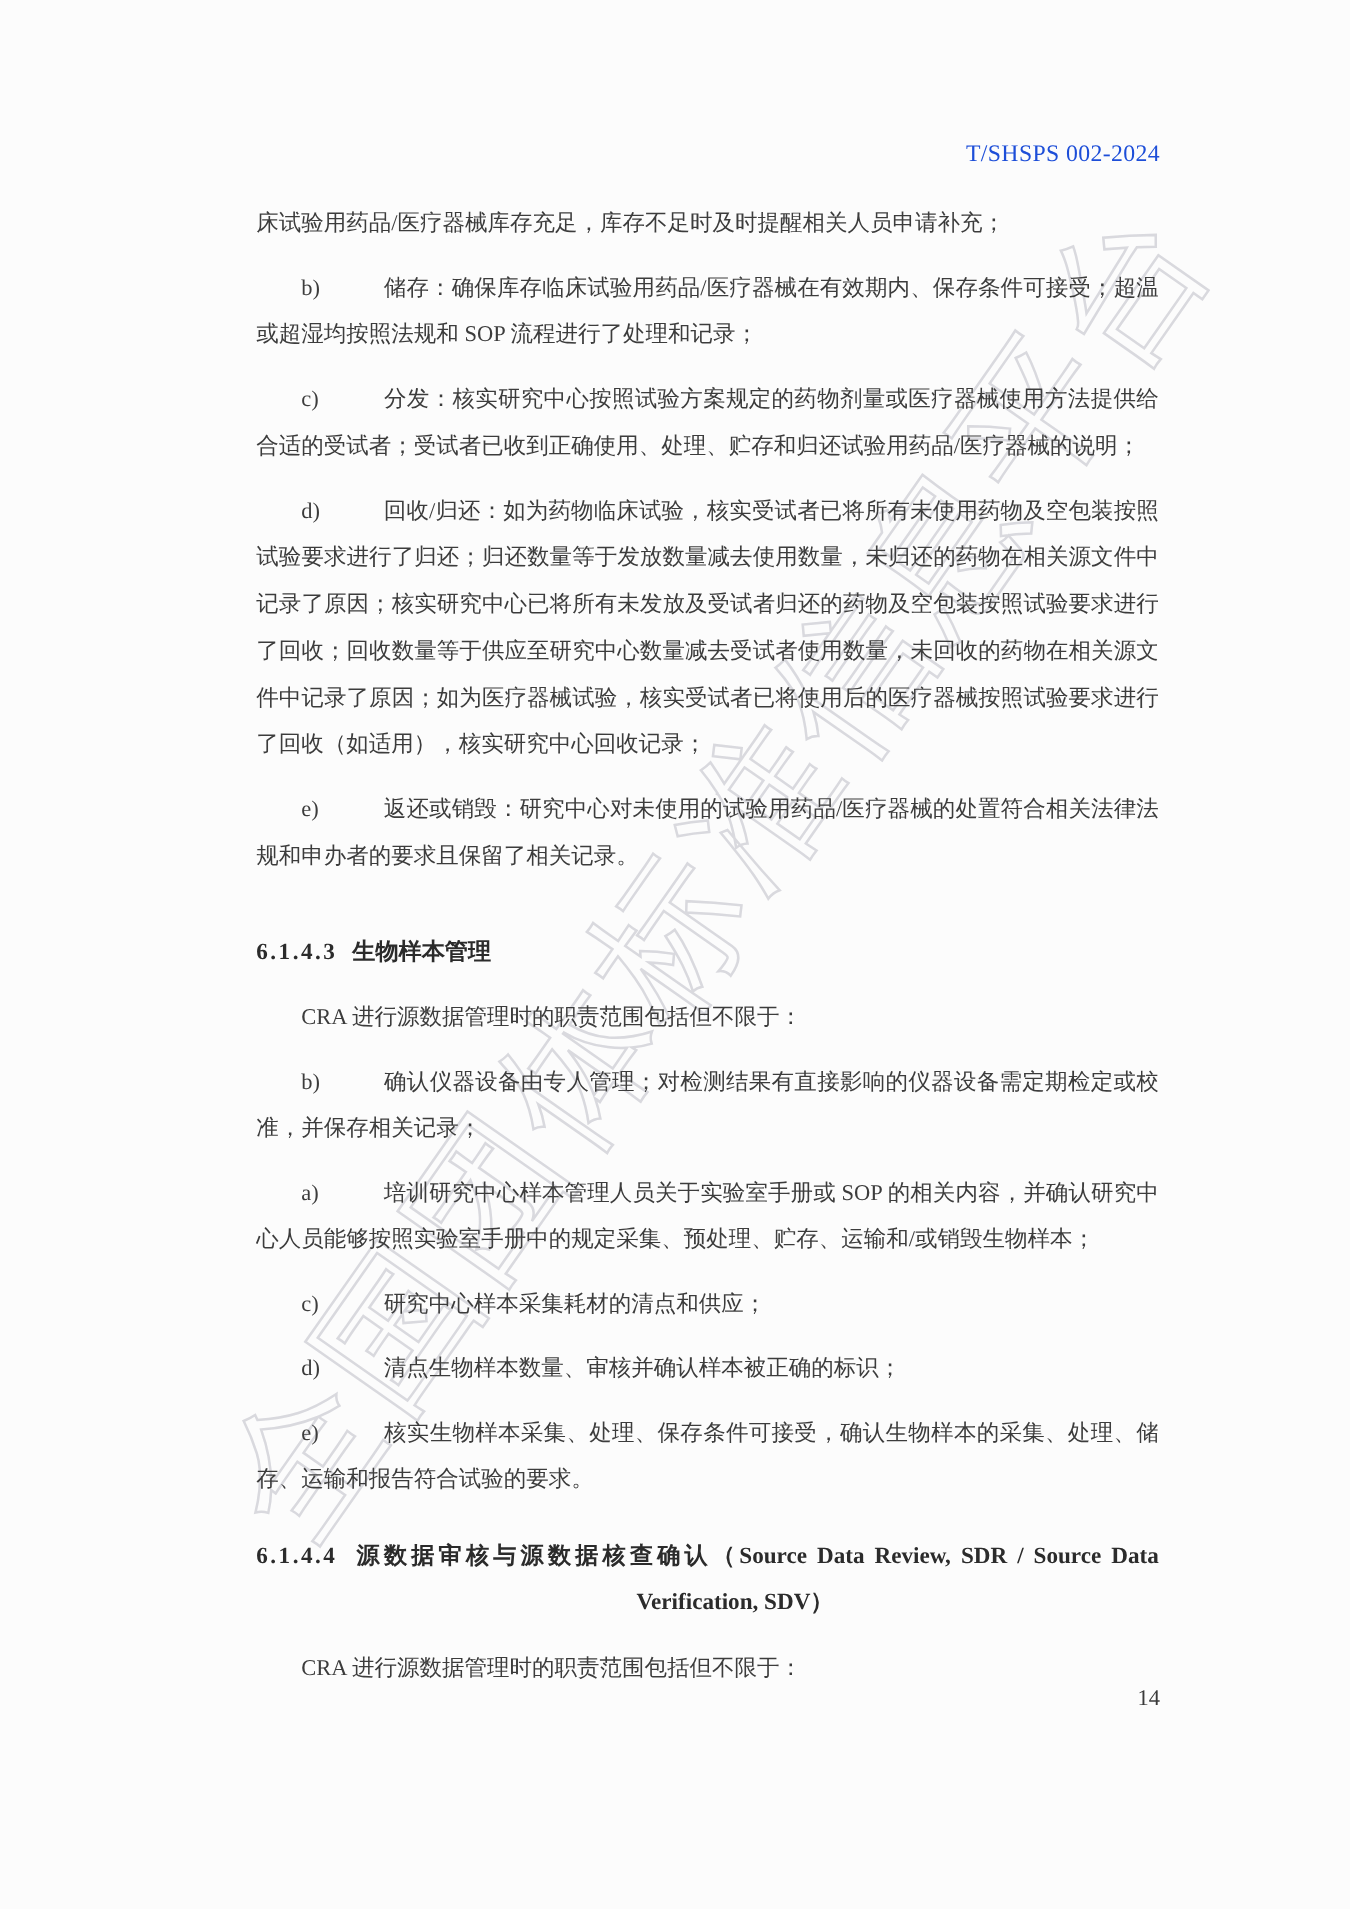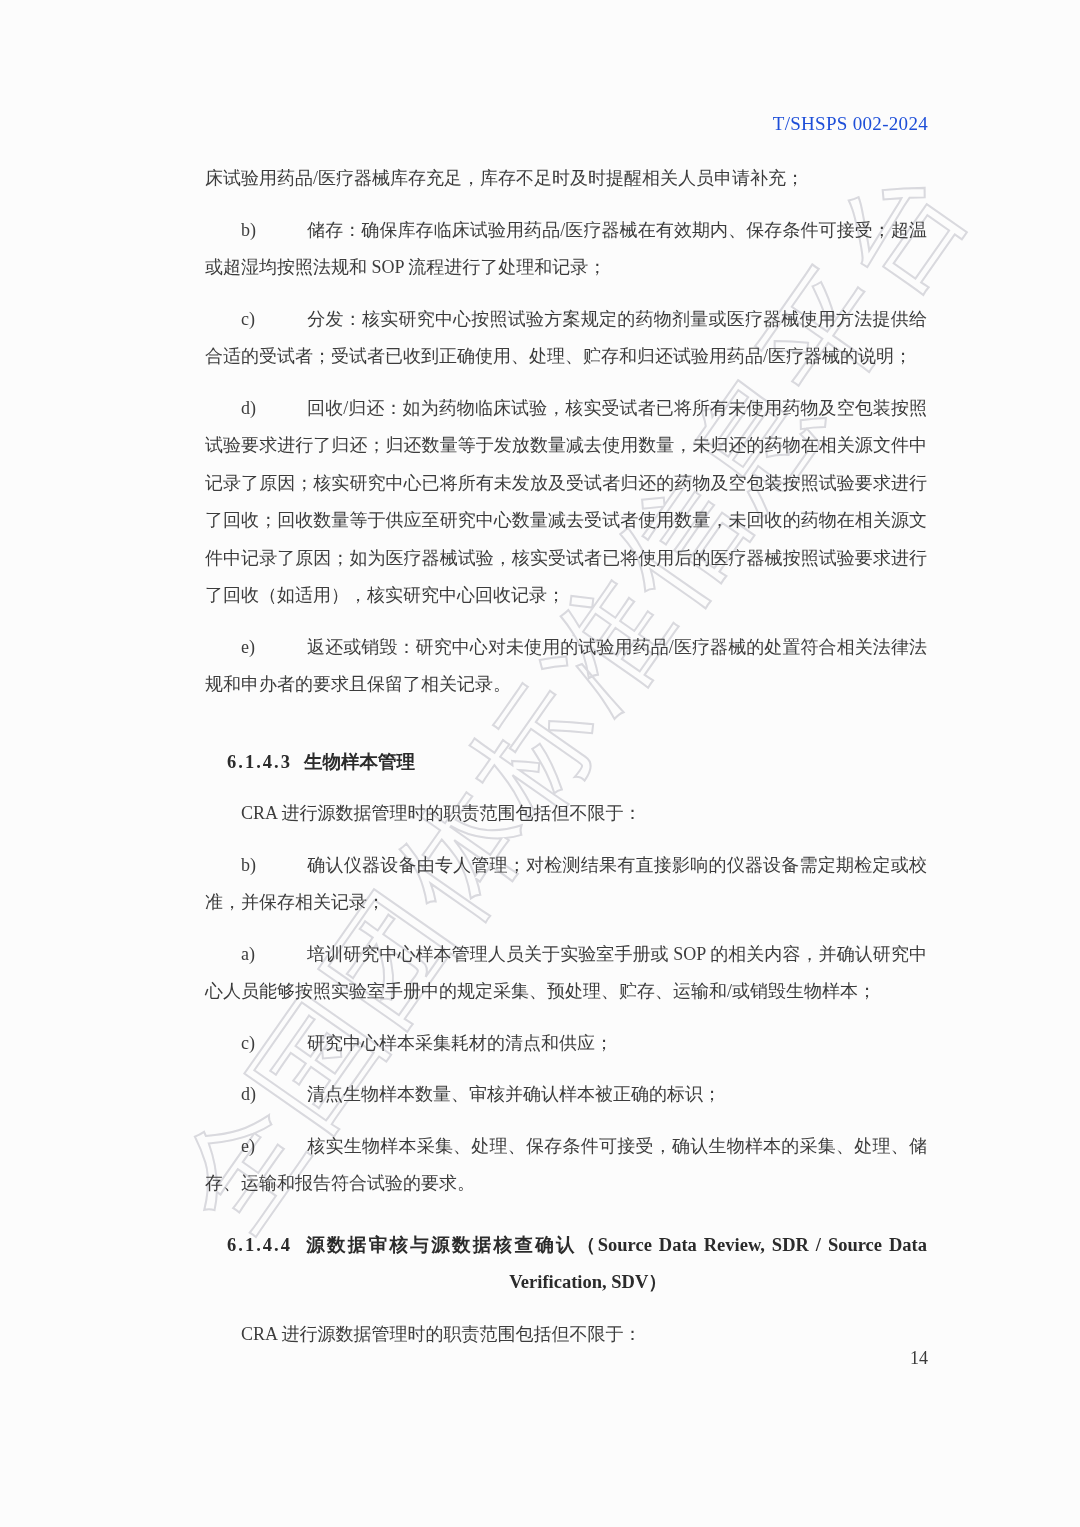--- a/index.html
+++ b/index.html
@@ -79,21 +79,20 @@
     font-size: 18.5px;
     font-weight: bold;
     color: #2b2b2b;
     line-height: 37.5px;
     margin: 40px 0 0 0;
     text-align: left;
   }
   .heading .h-num {
     margin-right: 12px;
     letter-spacing: 2px;
-    margin-left: 22px;
   }
   .heading-6144 {
     margin-top: 24px;
   }
   .heading-6144 .line1 {
     text-align: justify;
     text-align-last: justify;
   }
   .heading-6144 .line2 {
     padding-left: 44px;

